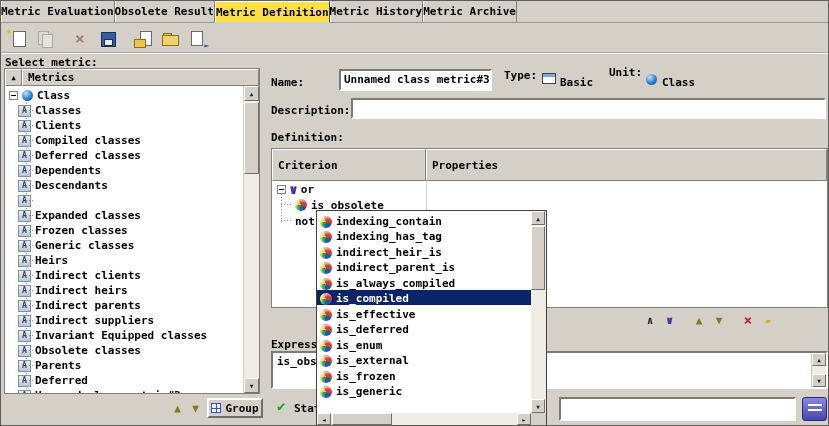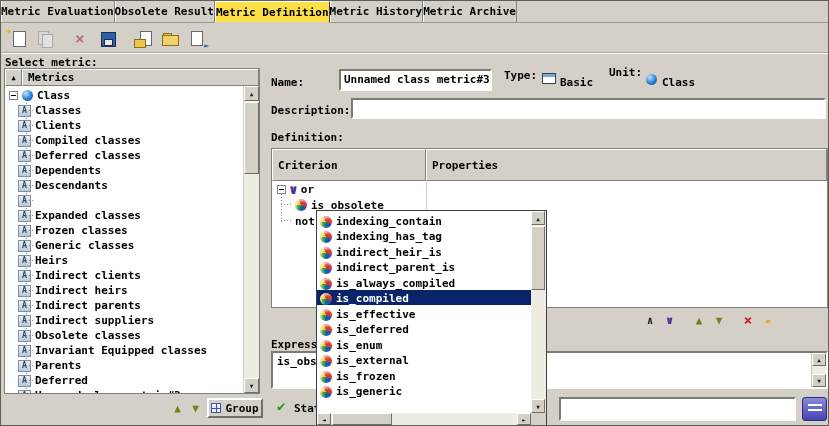--- a/index.html
+++ b/index.html
@@ -257,25 +257,25 @@
           <div class="trow child">
             <span class="aico"></span>
             <span>Indirect parents</span>
           </div>
           <div class="trow child">
             <span class="aico"></span>
             <span>Indirect suppliers</span>
           </div>
           <div class="trow child">
             <span class="aico"></span>
+            <span>Invariant Equipped classes</span>
+          </div>
+          <div class="trow child">
+            <span class="aico"></span>
             <span>Obsolete classes</span>
-          </div>
-          <div class="trow child">
-            <span class="aico"></span>
-            <span>Invariant Equipped classes</span>
           </div>
           <div class="trow child">
             <span class="aico"></span>
             <span>Parents</span>
           </div>
           <div class="trow child">
             <span class="aico"></span>
             <span>Deferred</span>
           </div>
           <div class="trow child">

